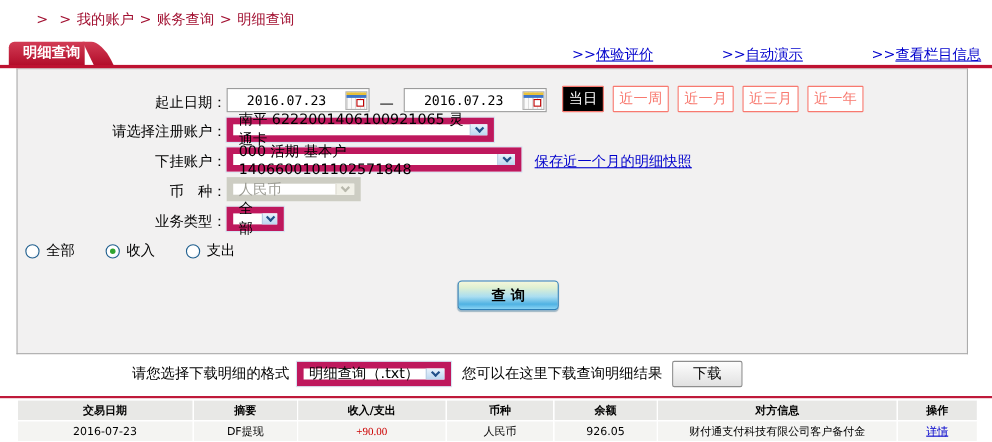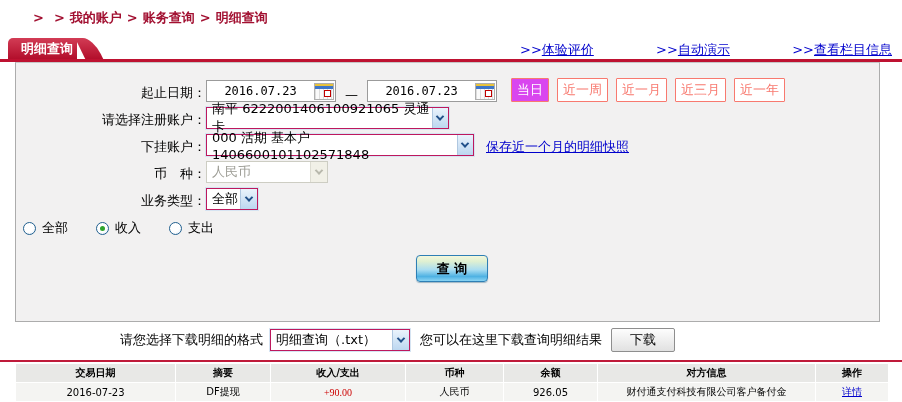--- a/index.html
+++ b/index.html
@@ -1,20 +1,20 @@
 <!DOCTYPE html>
 <html><head>
 <meta charset="utf-8">
 <style>
   * { margin:0; padding:0; box-sizing:border-box; }
   html,body { width:902px; height:402px; background:#fff; overflow:hidden;
     font-family:"DejaVu Sans","Liberation Sans",sans-serif; font-size:13px; color:#000; }
 
   
-  .breadcrumb { padding:9px 4px 0 28px; height:24px; color:#A21031; font-weight:bold; }
+  .breadcrumb { padding:9px 4px 0 28px; height:24px; color:#A21031; font-weight:normal; }
   .breadcrumb a { color:#A21031; text-decoration:none; }
   .breadcrumb .sep { margin:0 5px; }
 
   
   .tabstrip { position:relative; height:24px; margin-top:14px; border-bottom:3px solid #BE1231; }
   .tab { position:relative; display:inline-block; margin-left:8px; height:21px; line-height:21px;
     padding:0 4px 0 13px; background:linear-gradient(180deg,#D23C55,#B30E2B); color:#fff;
     font-weight:bold; border-top-left-radius:5px; }
   .tab::after { content:""; position:absolute; left:100%; margin-left:-2px; top:0; width:18px; height:21px;
     background:linear-gradient(180deg,#D23C55,#B30E2B); transform:skewX(26deg); transform-origin:top left;
@@ -38,24 +38,24 @@
   .calicon::before { content:""; position:absolute; top:0; left:0; right:0; height:5px;
     background:linear-gradient(180deg,#E8C23A 0 2px,#3E76C8 2px 5px); }
   .calicon::after { content:""; position:absolute; right:2px; bottom:2px; width:5px; height:5px;
     border:1px solid #C00000; background:#fff; }
   .dash { margin:0 9px; }
 
   
   .qbtn { height:24px; padding:0 5px; margin-left:8px; border:1px solid #F8796F; background:#fff;
     color:#F8796F; font-size:13px; line-height:22px; text-align:center; cursor:pointer; border-radius:1px; }
   .qbtn.first { margin-left:14px; }
-  .qbtn.active { background:#d946ef; color:#fff; }
-
-  
-  .xpsel { height:22px; border:1px solid #be185d; background:#fff; display:inline-flex;
+  .qbtn.active { background:#000000; color:#fff; }
+
+  
+  .xpsel { height:22px; border:6px solid #be185d; background:#fff; display:inline-flex;
     align-items:center; padding-left:5px; cursor:pointer; box-shadow:0 0 0 1px #D6E4F2; }
   .xpsel .arrow { margin-left:auto; align-self:stretch; width:17px;
     background:linear-gradient(180deg,#EAF3FC,#BCD7F0); border-left:1px solid #AFC7E0;
     display:flex; align-items:center; justify-content:center; }
   .chev { width:6px; height:6px; border-right:2px solid #215089; border-bottom:2px solid #215089;
     transform:rotate(45deg) translate(-1px,-1px); }
   .xpsel.disabled { border-color:#CDCDC3; color:#9C9C94; box-shadow:none; cursor:default; }
   .xpsel.disabled .arrow { background:#F1F0E7; border-left-color:#DDDCD2; }
   .xpsel.disabled .chev { border-color:#B8B8AC; }
   .w-reg { width:243px; } .w-sub { width:268px; } .w-cur { width:122px; } .w-biz { width:52px; }
@@ -65,21 +65,21 @@
   .radios { display:flex; align-items:center; }
   .radio { width:13px; height:13px; border-radius:50%; border:1px solid #21608F;
     background:radial-gradient(circle at 35% 30%,#FFFFFF 55%,#D9E6F4); position:relative; cursor:pointer; }
   .radio.checked::after { content:""; position:absolute; left:3px; top:3px; width:5px; height:5px;
     border-radius:50%; background:#2FA42F; }
   .rlabel { margin-left:6px; }
   .rgap1 { margin-left:7px; } .rgap { margin-left:28px; }
 
   
   .qrow { margin-top:18px; padding-left:400px; }
-  .querybtn { width:72px; height:27px; border:1px solid #2E7FB5; border-radius:4px; cursor:pointer;
+  .querybtn { width:92px; height:27px; border:1px solid #2E7FB5; border-radius:4px; cursor:pointer;
     background:linear-gradient(180deg,#F4F7DB 0%,#DFF0D2 22%,#A9DDF1 55%,#4FB2E3 82%,#8AD4F4 100%);
     font-size:13px; font-weight:bold; color:#000; box-shadow:0 1px 1px #9FB6C4;
     font-family:"DejaVu Sans","Liberation Sans",sans-serif; }
 
   
   .dlrow { display:flex; align-items:center; margin-top:6px; height:24px; padding-left:120px; }
   .dlsel { width:140px; margin-left:7px; }
   .dlhint { margin-left:10px; }
   .dlbtn { width:64px; height:24px; margin-left:9px; border:1px solid #8E8E8E; border-radius:2px;
     background:linear-gradient(180deg,#FDFDFD,#E1E1E1); font-size:13px; cursor:pointer;

